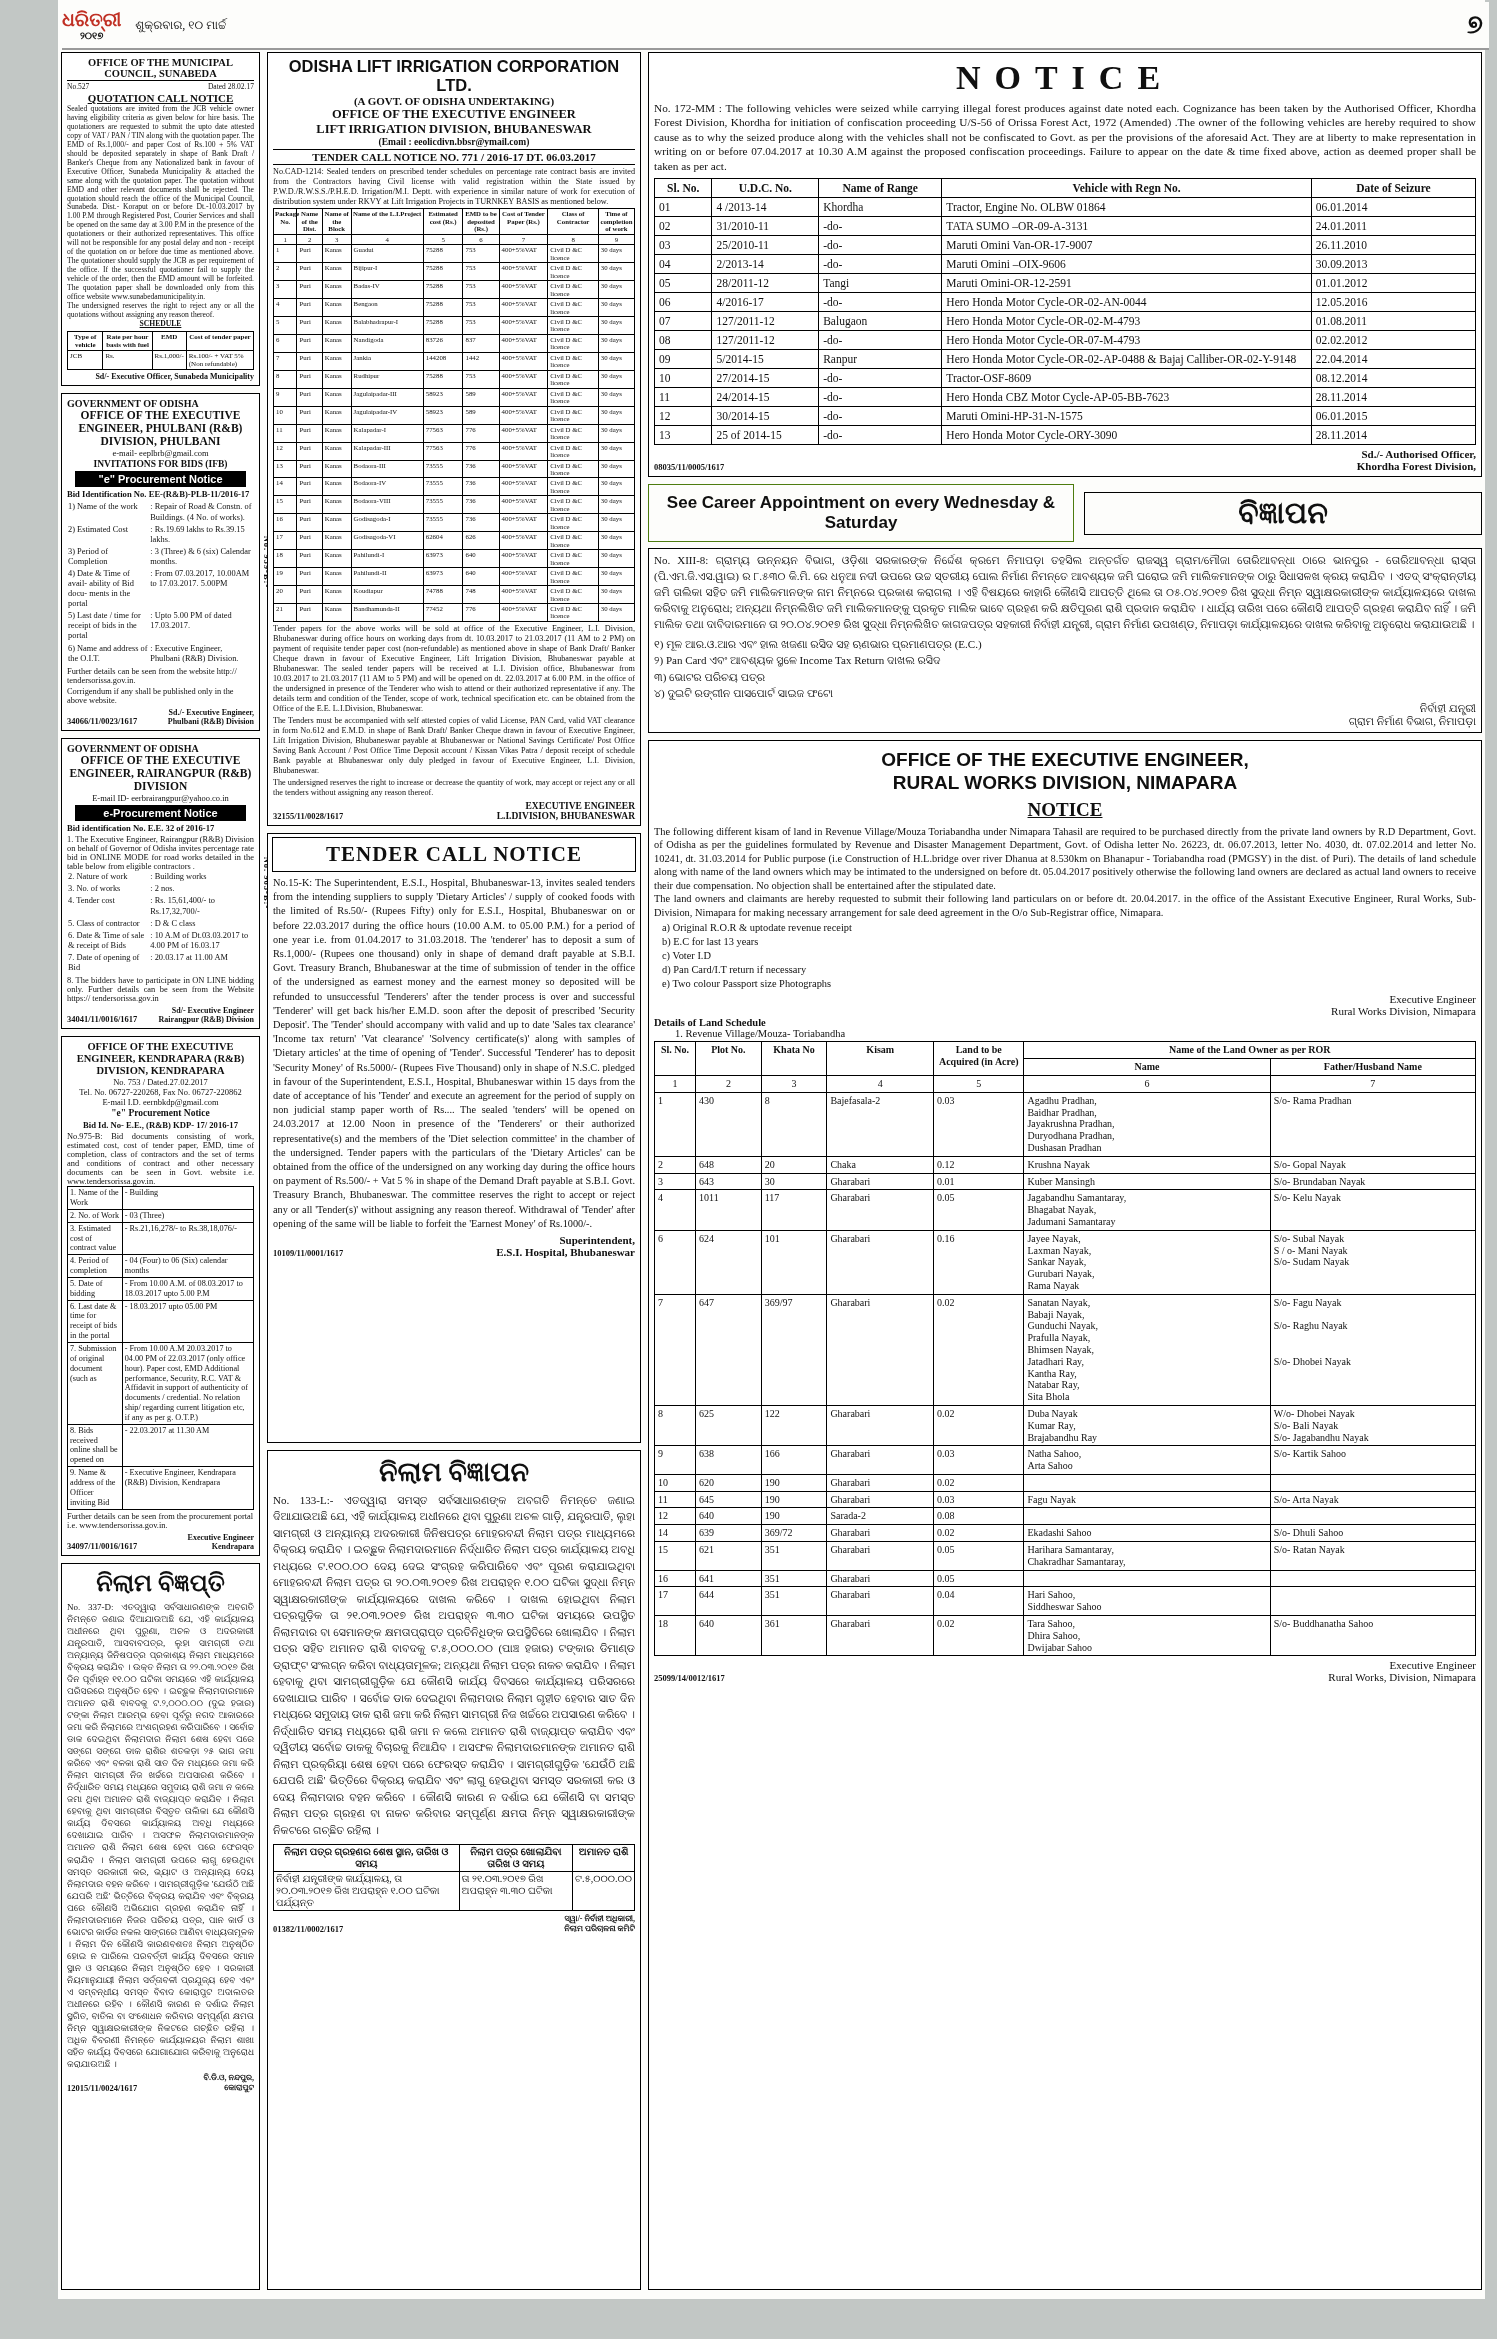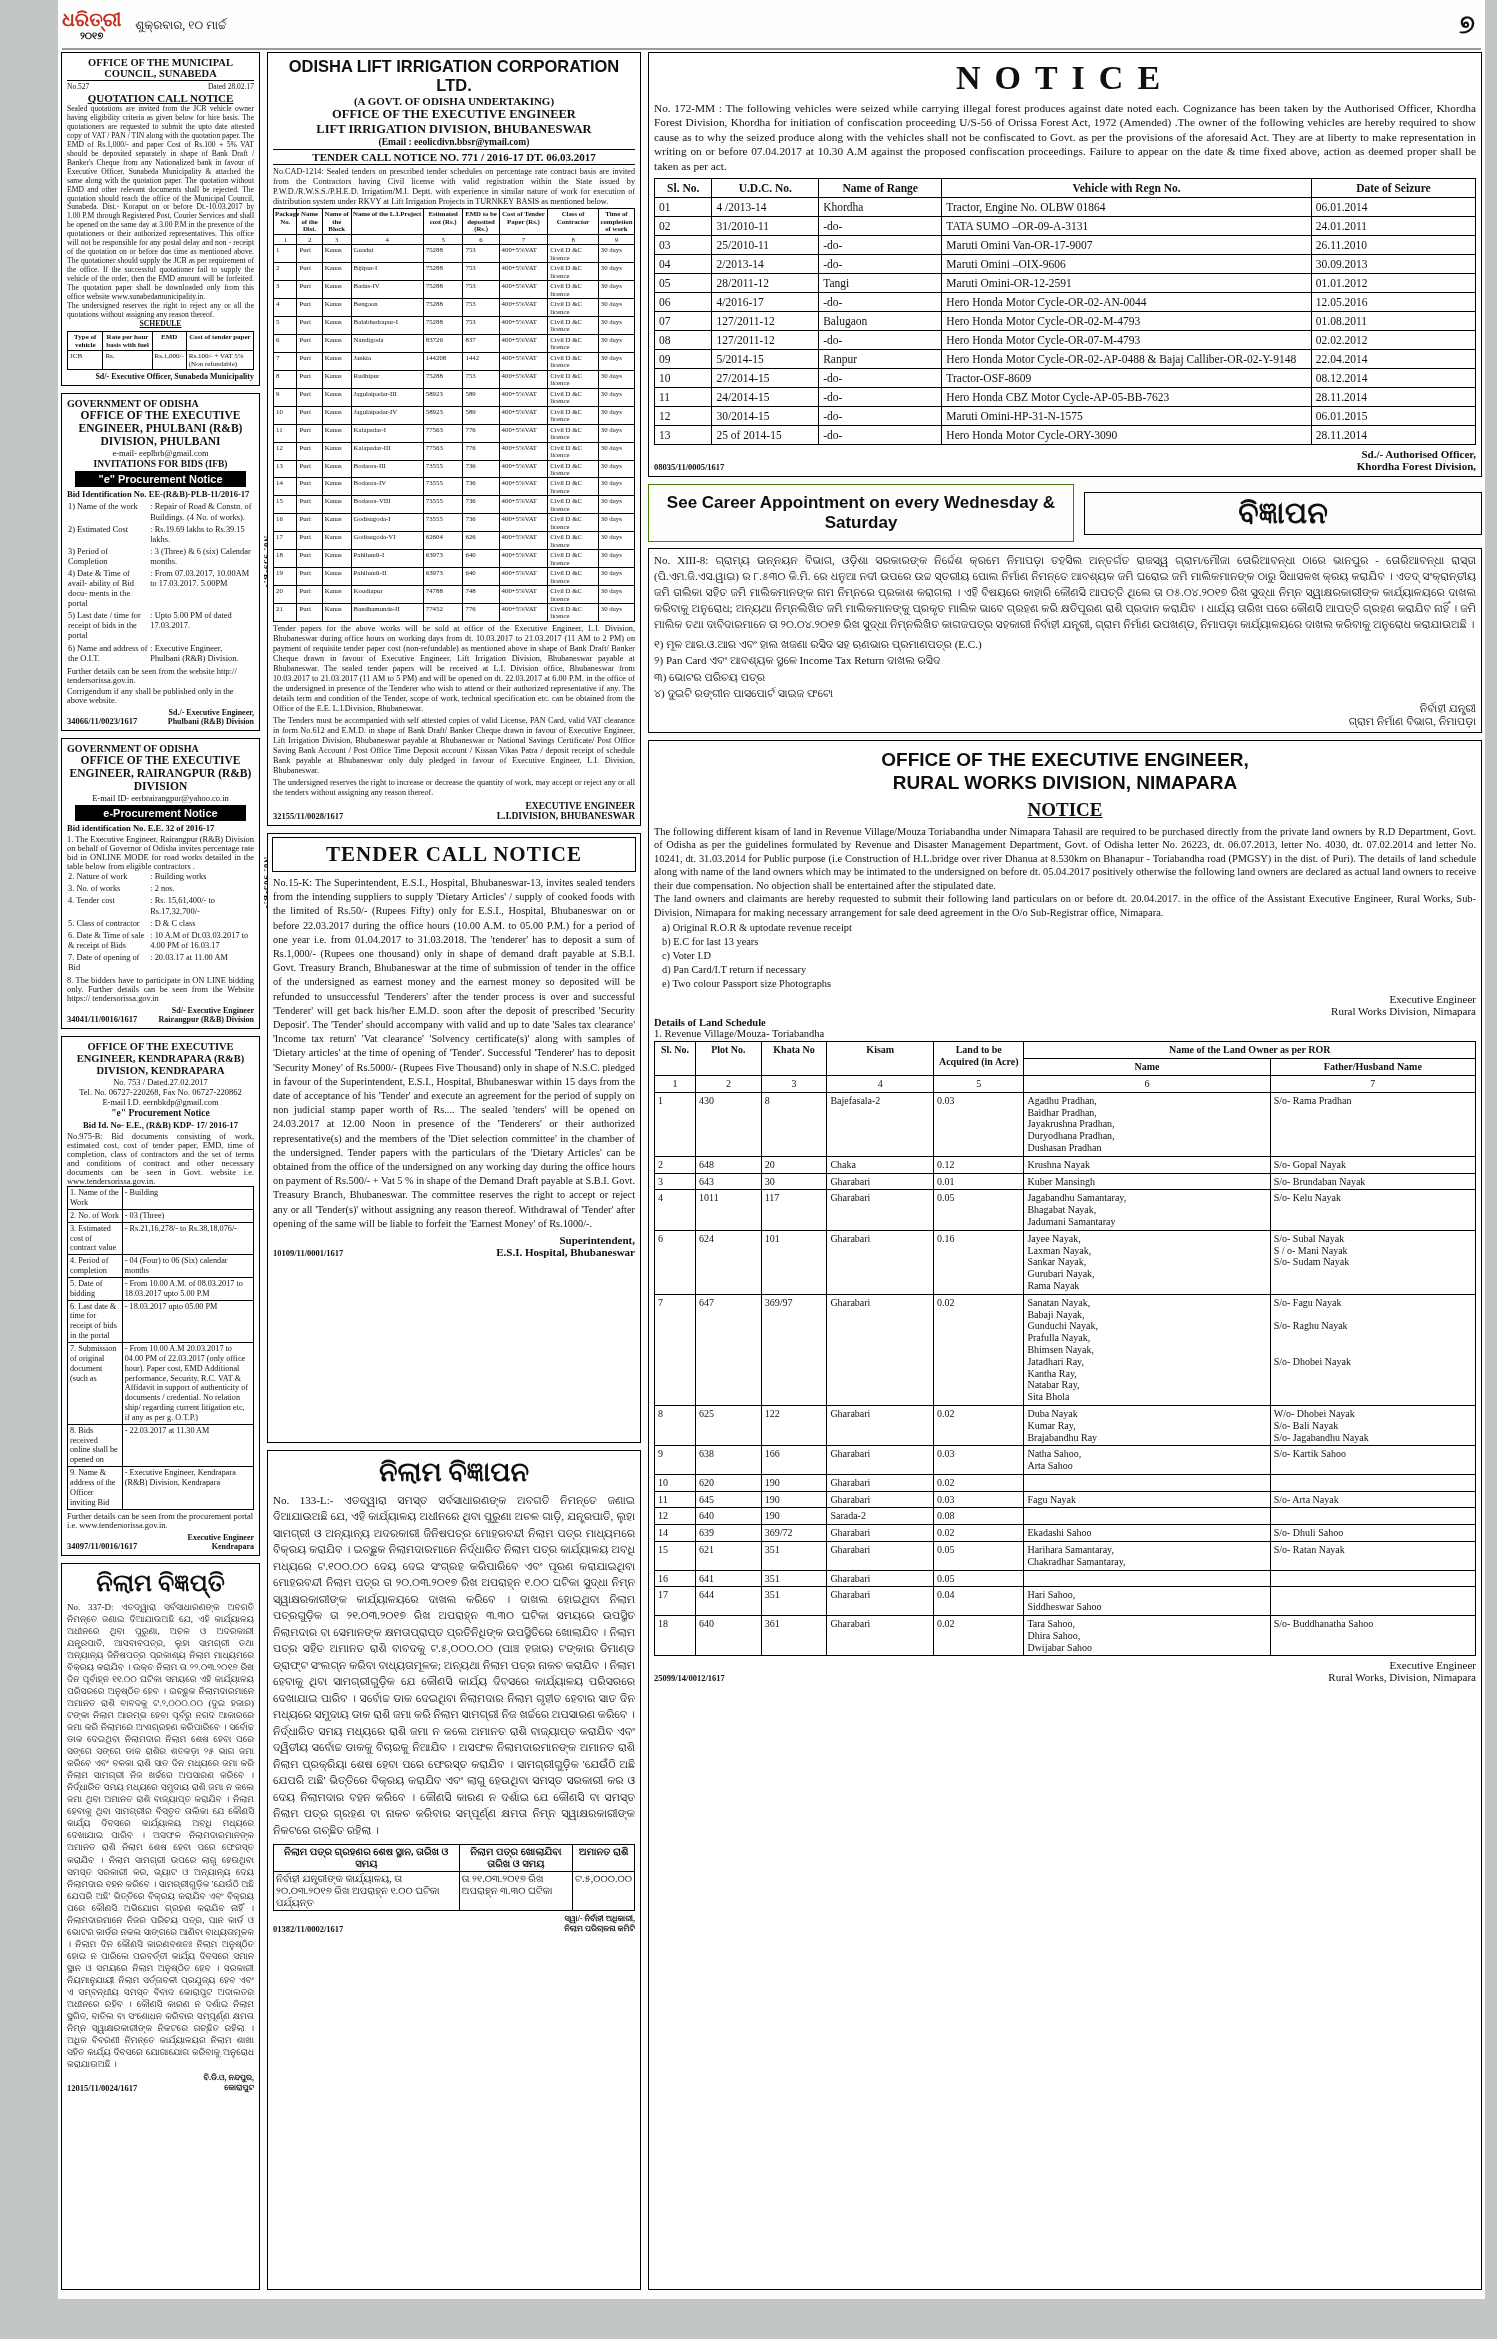--- a/index.html
+++ b/index.html
@@ -4,21 +4,21 @@
 <style>
   html,body{margin:0;padding:0;background:#8f9494;}
   .page{position:relative;width:1497px;height:2339px;background:#fdfdfb;overflow:hidden;
         font-family:"Liberation Serif",serif;color:#101010;box-sizing:border-box;}
   .edge{position:absolute;background:#c2c7c5;}
   .edge.left{left:0;top:0;width:58px;height:100%;}
   .edge.right{right:0;top:0;width:12px;height:100%;}
   .edge.bottom{left:0;bottom:0;width:100%;height:40px;}
 
   
-  .masthead{position:absolute;left:62px;top:2px;right:16px;height:46px;border-bottom:2px solid #9a9a9a;
+  .masthead{position:absolute;left:62px;top:2px;right:8px;height:46px;border-bottom:2px solid #9a9a9a;
             display:flex;align-items:center;gap:14px;background:#fdfdfb;}
   .logo{display:flex;flex-direction:column;align-items:center;line-height:1;}
   .logo .word{color:#c03024;font-weight:bold;font-size:19px;font-family:"Liberation Sans",sans-serif;}
   .logo .year{font-size:10px;font-weight:bold;margin-top:2px;}
   .mast-date{font-size:12px;}
   .page-no{margin-left:auto;font-size:26px;font-weight:bold;padding-right:6px;}
 
   .content{position:absolute;left:61px;top:52px;right:15px;bottom:42px;display:flex;gap:7px;overflow:hidden;}
   .col{display:flex;flex-direction:column;min-width:0;}
   .col1{width:199px;}
@@ -784,21 +784,21 @@
         <div class="nim-items">
             <div>a)   Original R.O.R &amp; uptodate revenue receipt</div>
             <div>b)   E.C for last 13 years</div>
             <div>c)   Voter I.D</div>
             <div>d)   Pan Card/I.T return if necessary</div>
             <div>e)   Two colour Passport size Photographs</div>
           </div>
         <div class="nim-sig pre">Executive Engineer
 Rural Works Division, Nimapara</div>
         <div class="sched-head">Details of Land Schedule</div>
-        <div class="sched-head" style="font-weight:normal;">1. Revenue Village/Mouza- Toriabandha</div>
+        <div class="sched-head" style="font-weight:normal;margin-left:21px;">1. Revenue Village/Mouza- Toriabandha</div>
         <table class="land-t">
           <colgroup>
             <col style="width:5%">
               <col style="width:8%">
               <col style="width:8%">
               <col style="width:13%">
             <col style="width:11%">
               <col style="width:30%">
               <col style="width:25%">
           </colgroup>

